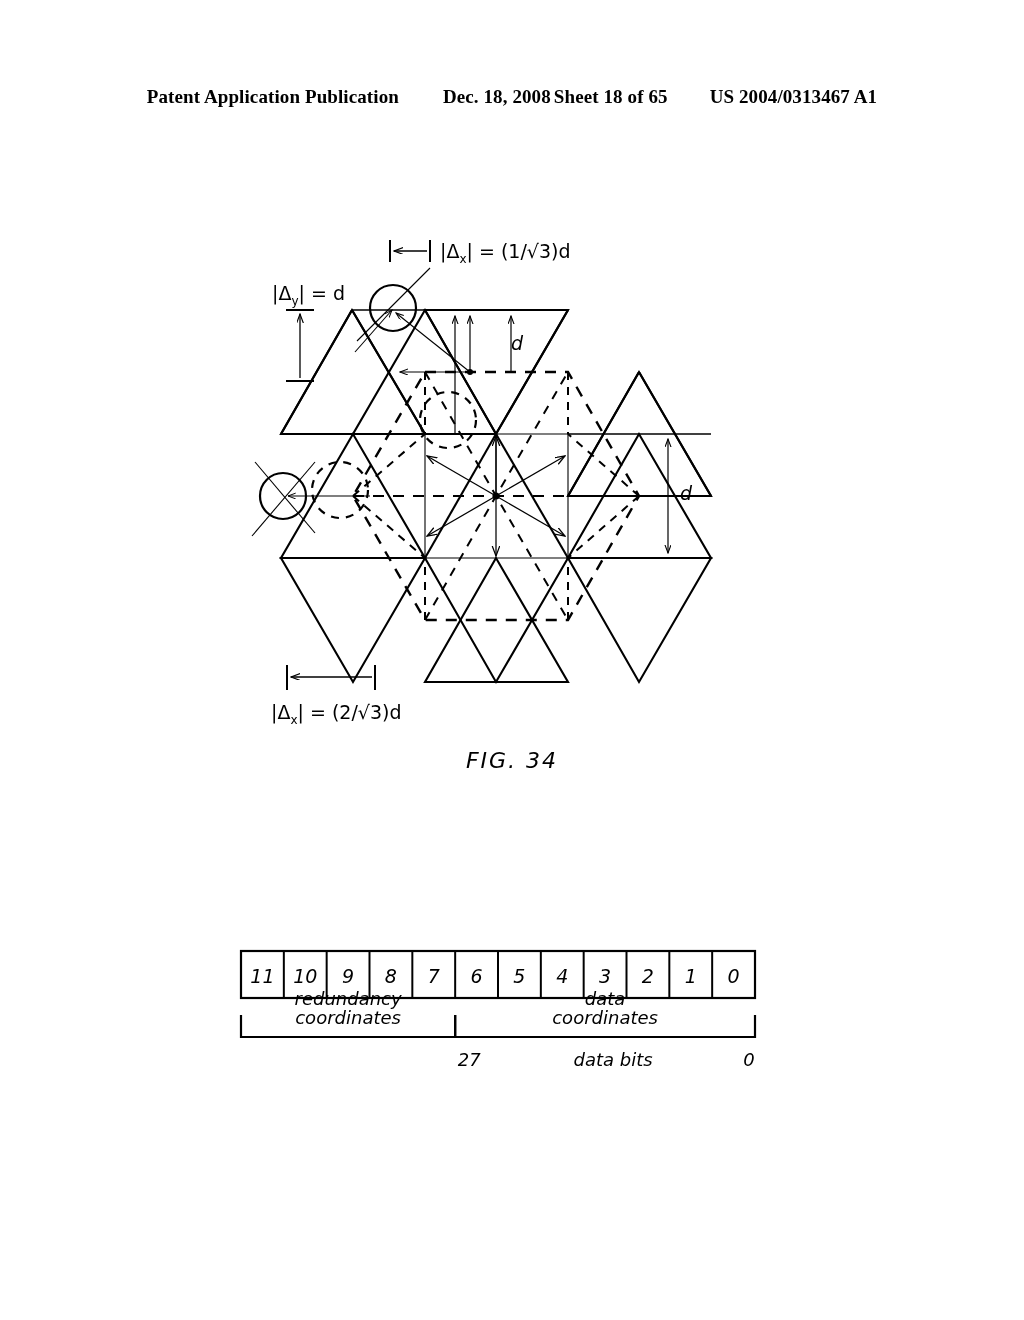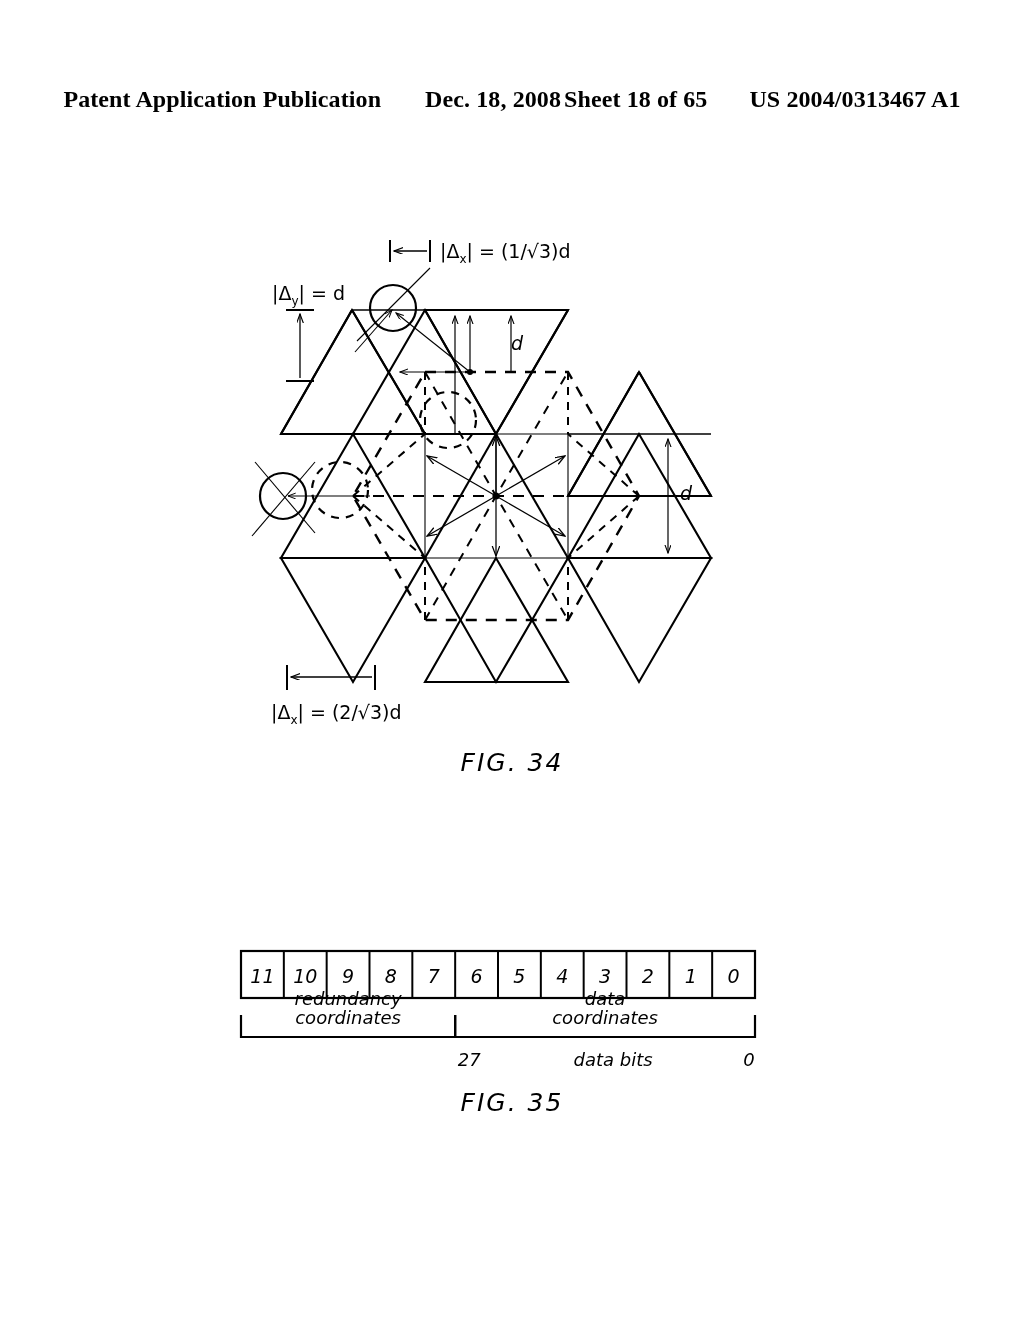--- a/index.html
+++ b/index.html
@@ -25,37 +25,37 @@
   .header {
     position: absolute;
     top: 86px;
     left: 0;
     width: 1024px;
     display: flex;
     justify-content: center;
     align-items: baseline;
     font-family: "Liberation Serif", serif;
     font-weight: bold;
-    font-size: 24px;
+    font-size: 19px;
     letter-spacing: 0.1px;
     white-space: nowrap;
   }
   .header .h-pub   { margin-right: 44px; }
   .header .h-date  { margin-right: 3px; }
   .header .h-sheet { margin-right: 42px; }
   .header .h-num   { }
 
   
   .fig-caption {
     position: absolute;
     width: 1024px;
     text-align: center;
     font-family: "DejaVu Sans", sans-serif;
     font-style: italic;
-    font-size: 25px;
+    font-size: 22px;
     letter-spacing: 2px;
     font-weight: 400;
   }
   #fig34-caption { top: 748px; left: 0; }
   #fig35-caption { top: 1088px; left: 0; }
 
   
   .svg-layer {
     position: absolute;
     left: 0;
@@ -271,15 +271,14 @@
         <text x="690.75" y="43" text-anchor="middle" class="cellnum">1</text>
         <text x="733.5833333333334" y="43" text-anchor="middle" class="cellnum">0</text>
         <text x="348.08333333333337" y="65" text-anchor="middle" class="tblbl"><tspan x="348.08333333333337">redundancy</tspan><tspan x="348.08333333333337" dy="19">coordinates</tspan></text>
         <text x="605.0833333333334" y="65" text-anchor="middle" class="tblbl"><tspan x="605.0833333333334">data</tspan><tspan x="605.0833333333334" dy="19">coordinates</tspan></text>
         <text x="469.1666666666667" y="126" text-anchor="middle" class="tblbl">27</text>
         <text x="613.0833333333334" y="126" text-anchor="middle" class="tblbl">data bits</text>
         <text x="749" y="126" text-anchor="middle" class="tblbl">0</text>
       </g>
   </svg>
 
-  <div class="fig-caption" id="fig35-caption">FIG. 35</div>
 
 </div>
 
 </body></html>

